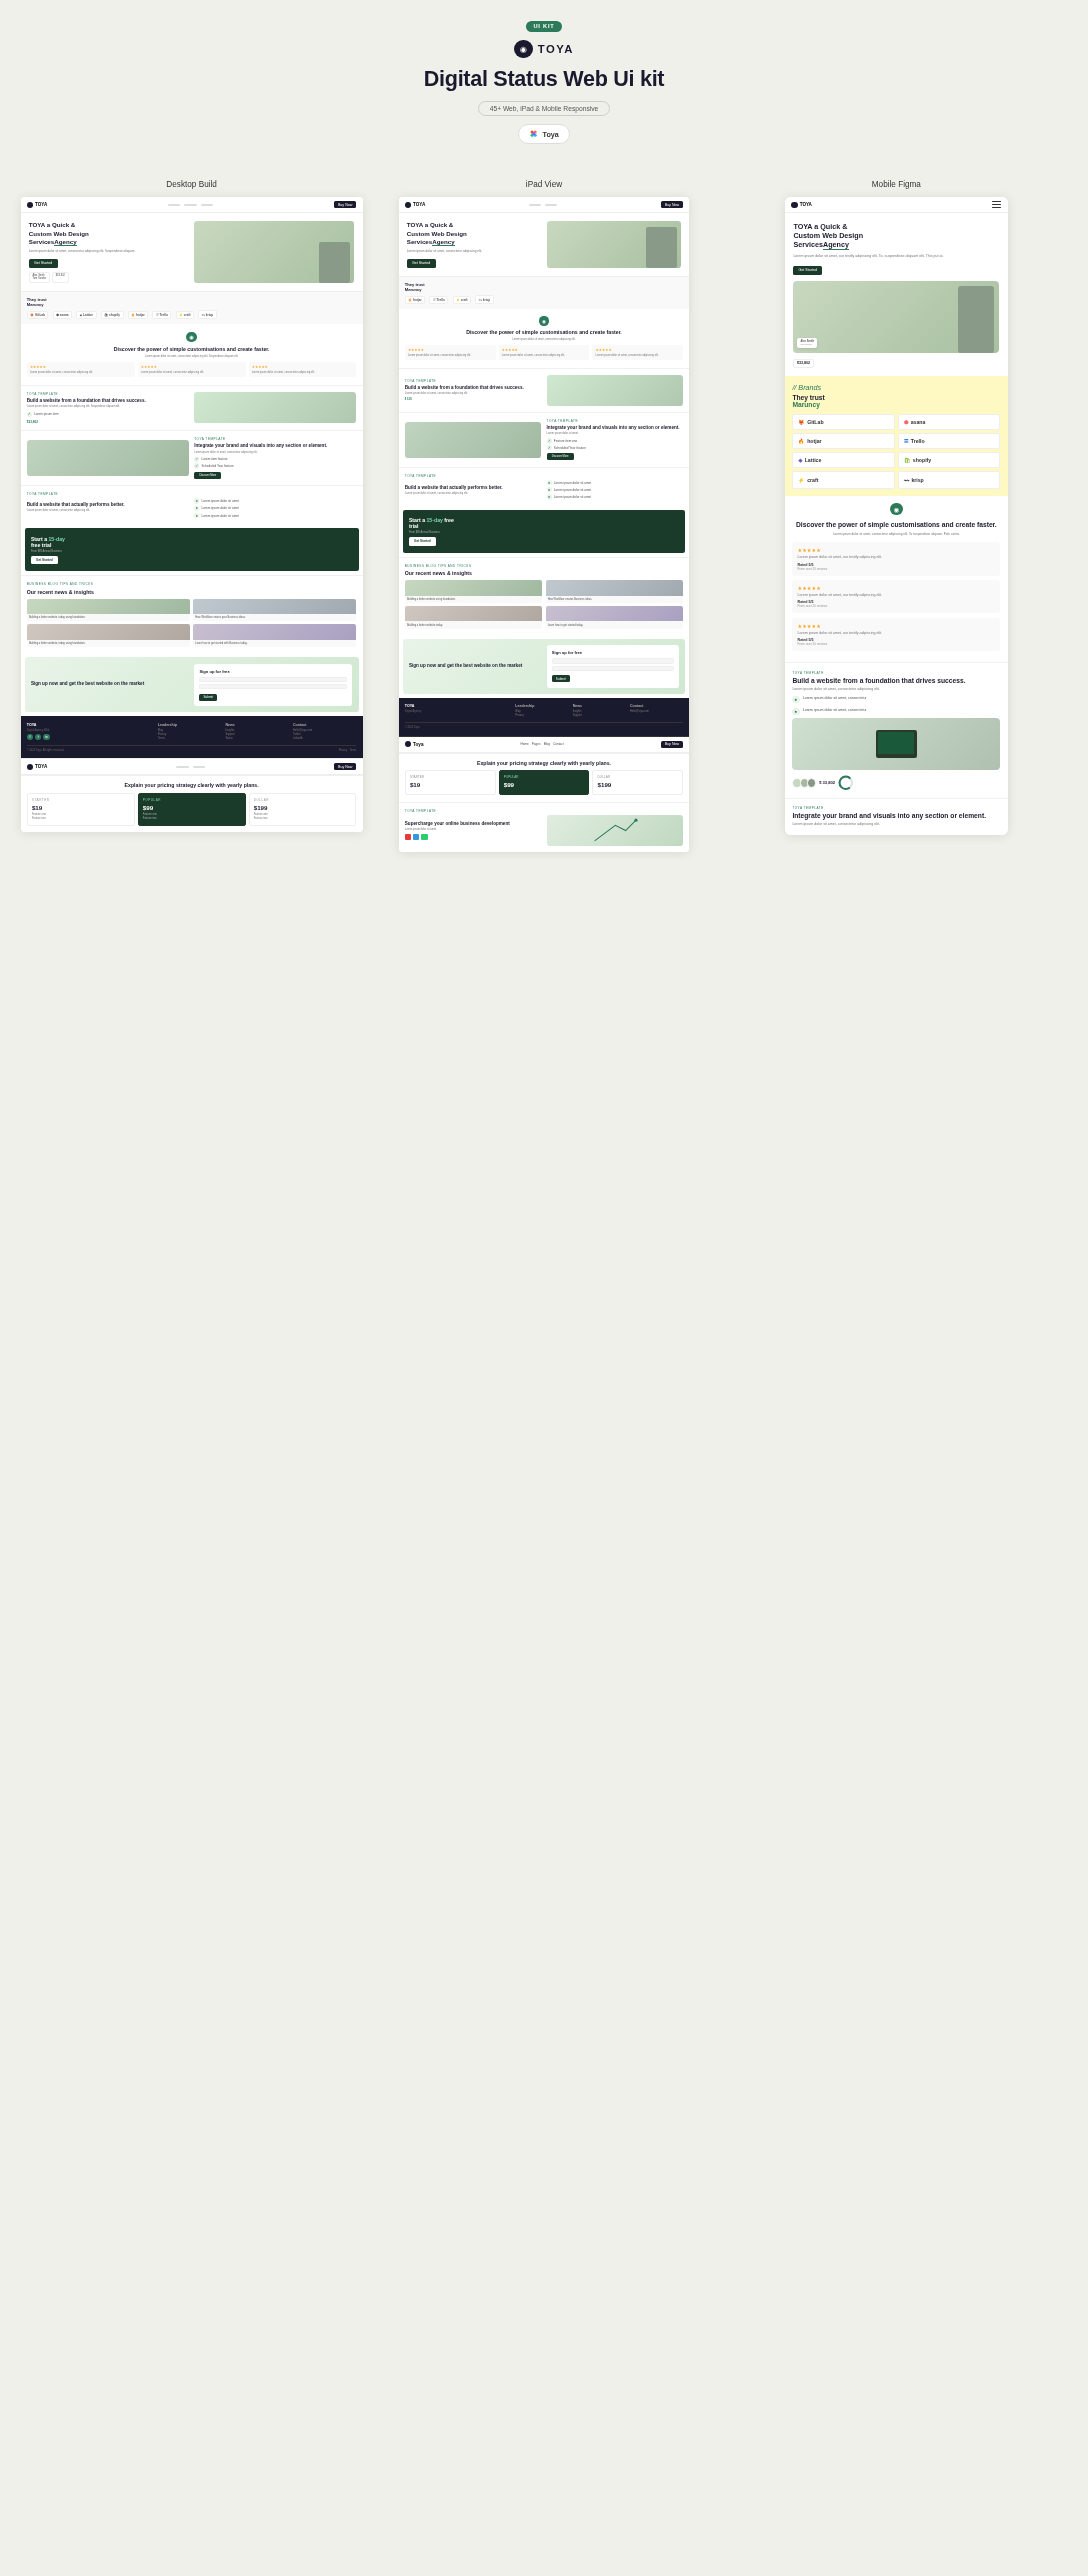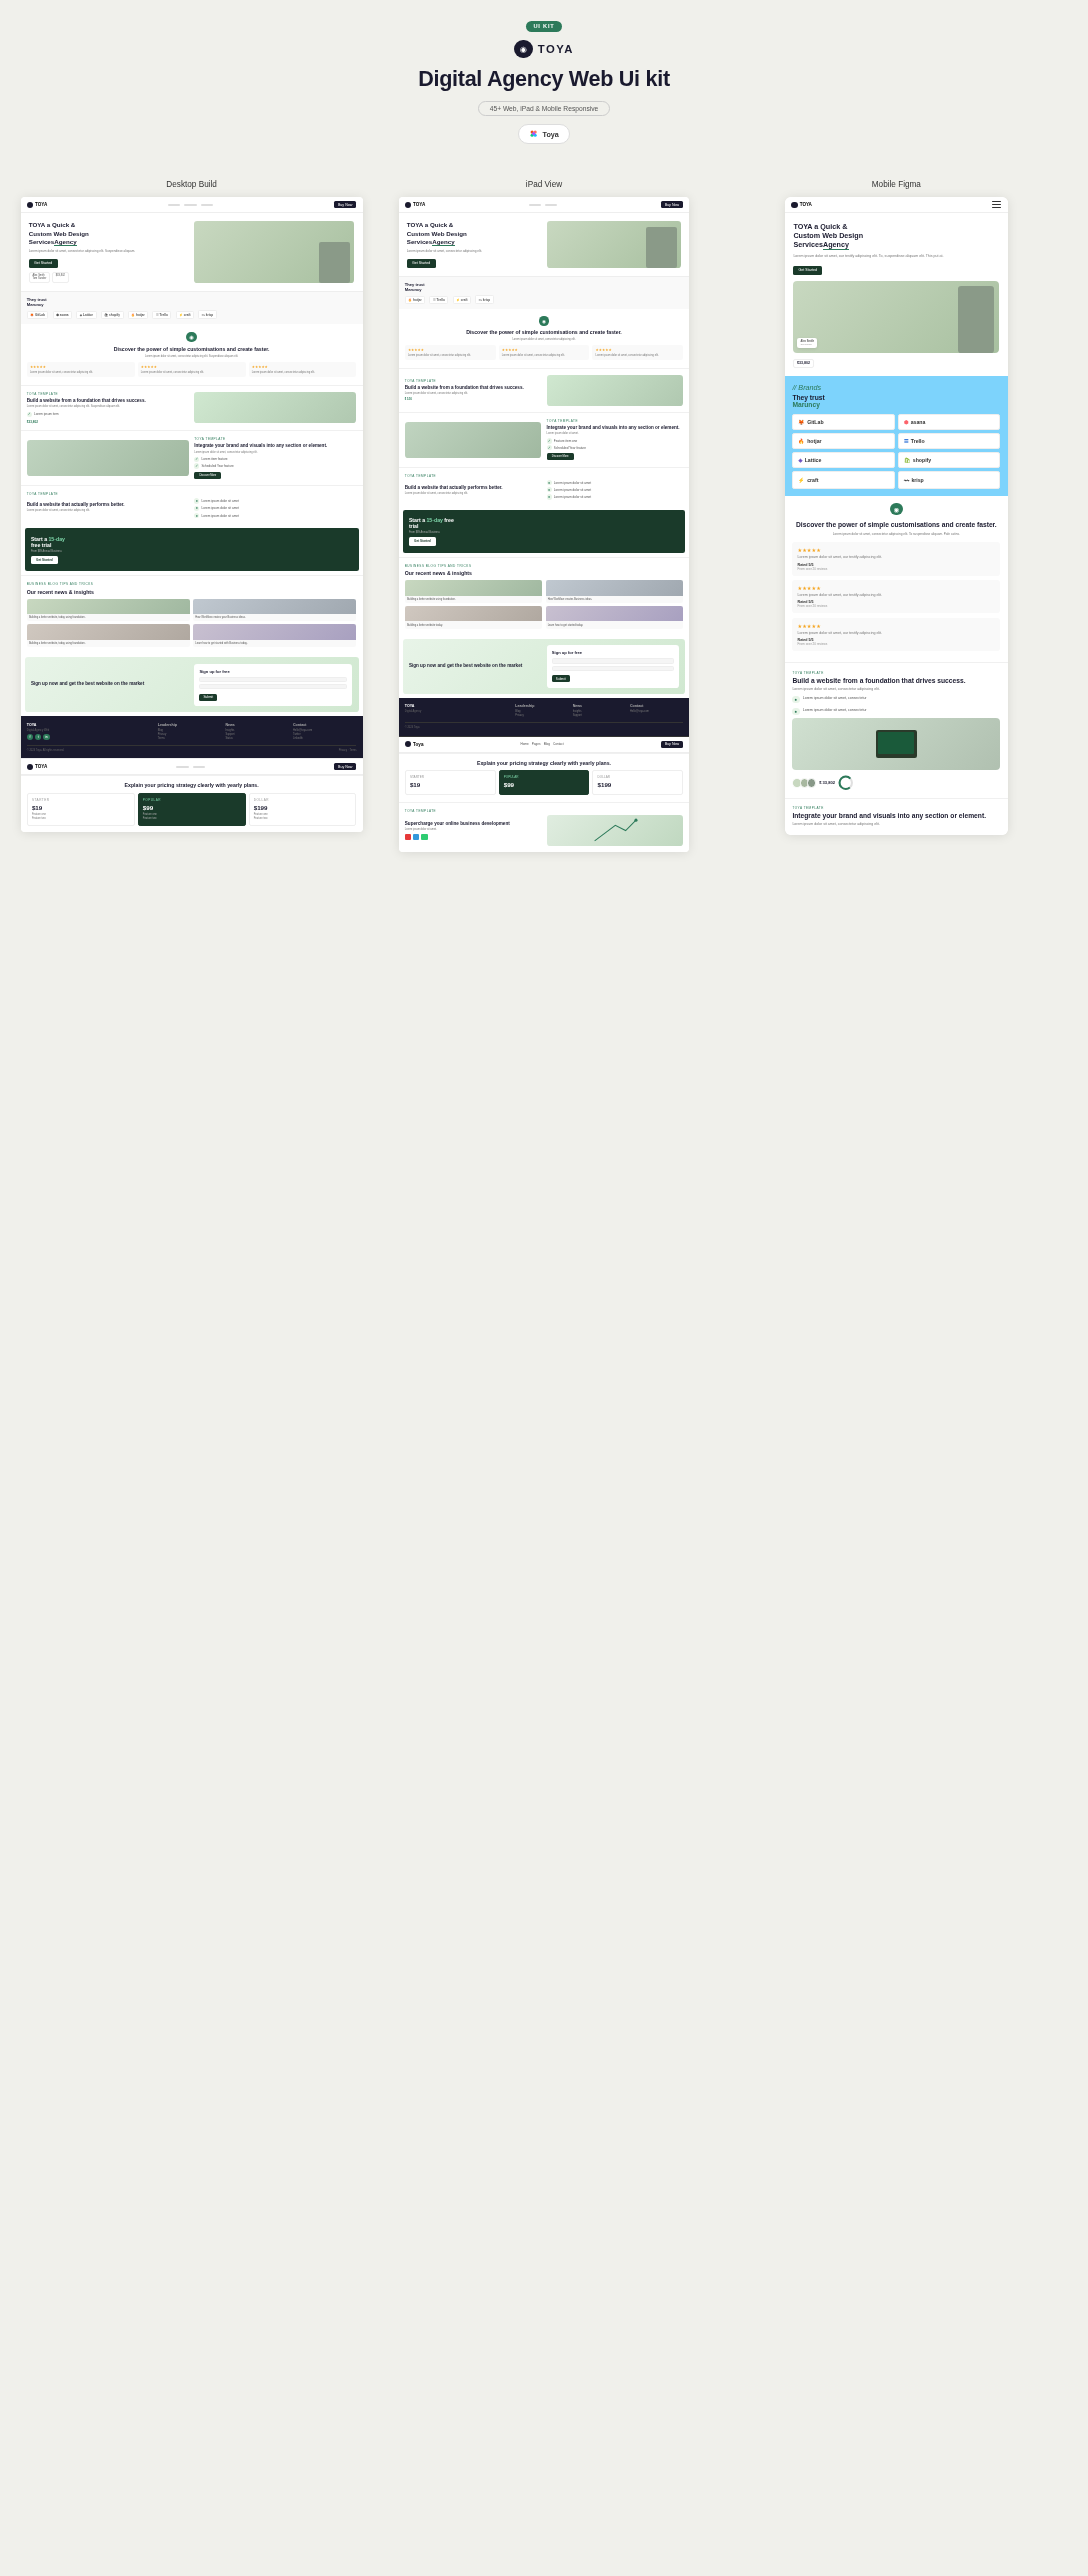--- a/index.html
+++ b/index.html
@@ -603,21 +603,21 @@
       border-radius: 2.1px;
       padding: 2.1px 3.1px;
       font-size: 3.1px;
       color: #555;
       box-shadow: 0 1px 3.1px rgba(0,0,0,0.1);
     }
 
     
     .mobile-brands {
       padding: 7.2px;
-      background: #7dd3fc;
+      background: #fef9c3;
     }
     .mobile-brands-script {
       font-size: 7.2px;
       color: #2d7a5a;
       font-style: italic;
       margin-bottom: 2.1px;
     }
     .mobile-brands-title {
       font-size: 6.7px;
       font-weight: 800;
@@ -787,21 +787,21 @@
   </style>
 </head>
 <body>
 
 <div class="header">
   <div class="ui-kit-badge">UI KIT</div>
   <div class="brand-logo">
     <div class="brand-icon">◉</div>
     <span class="brand-name">TOYA</span>
   </div>
-  <h1 class="main-title">Digital Agency Web Ui kit</h1>
+  <h1 class="main-title">Digital Status Web Ui kit</h1>
   <div class="subtitle-badge">45+ Web, iPad &amp;  Mobile Responsive</div>
   <button class="figma-btn">
     <span class="figma-icon">
       <svg width="9.3" height="9.3" viewBox="0 0 18 18">
           <circle cx="6" cy="6" r="3" fill="#F24E1E"></circle>
           <circle cx="12" cy="6" r="3" fill="#FF7262"></circle>
           <circle cx="6" cy="12" r="3" fill="#0ACF83"></circle>
           <circle cx="12" cy="12" r="3" fill="#1ABCFE"></circle>
           <circle cx="9" cy="9" r="3" fill="#A259FF"></circle>
         </svg>

